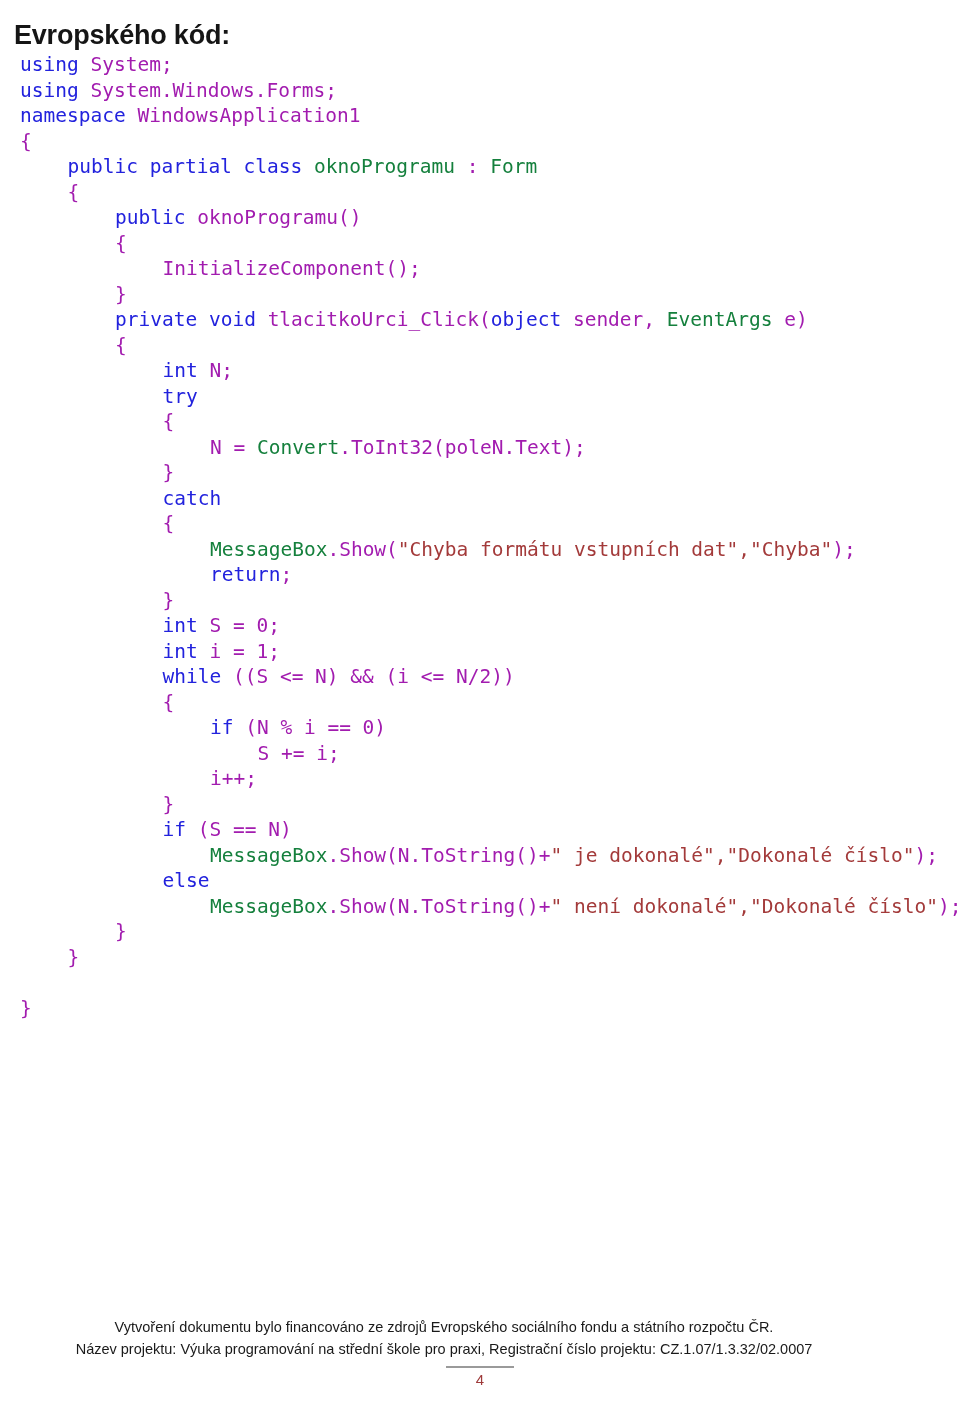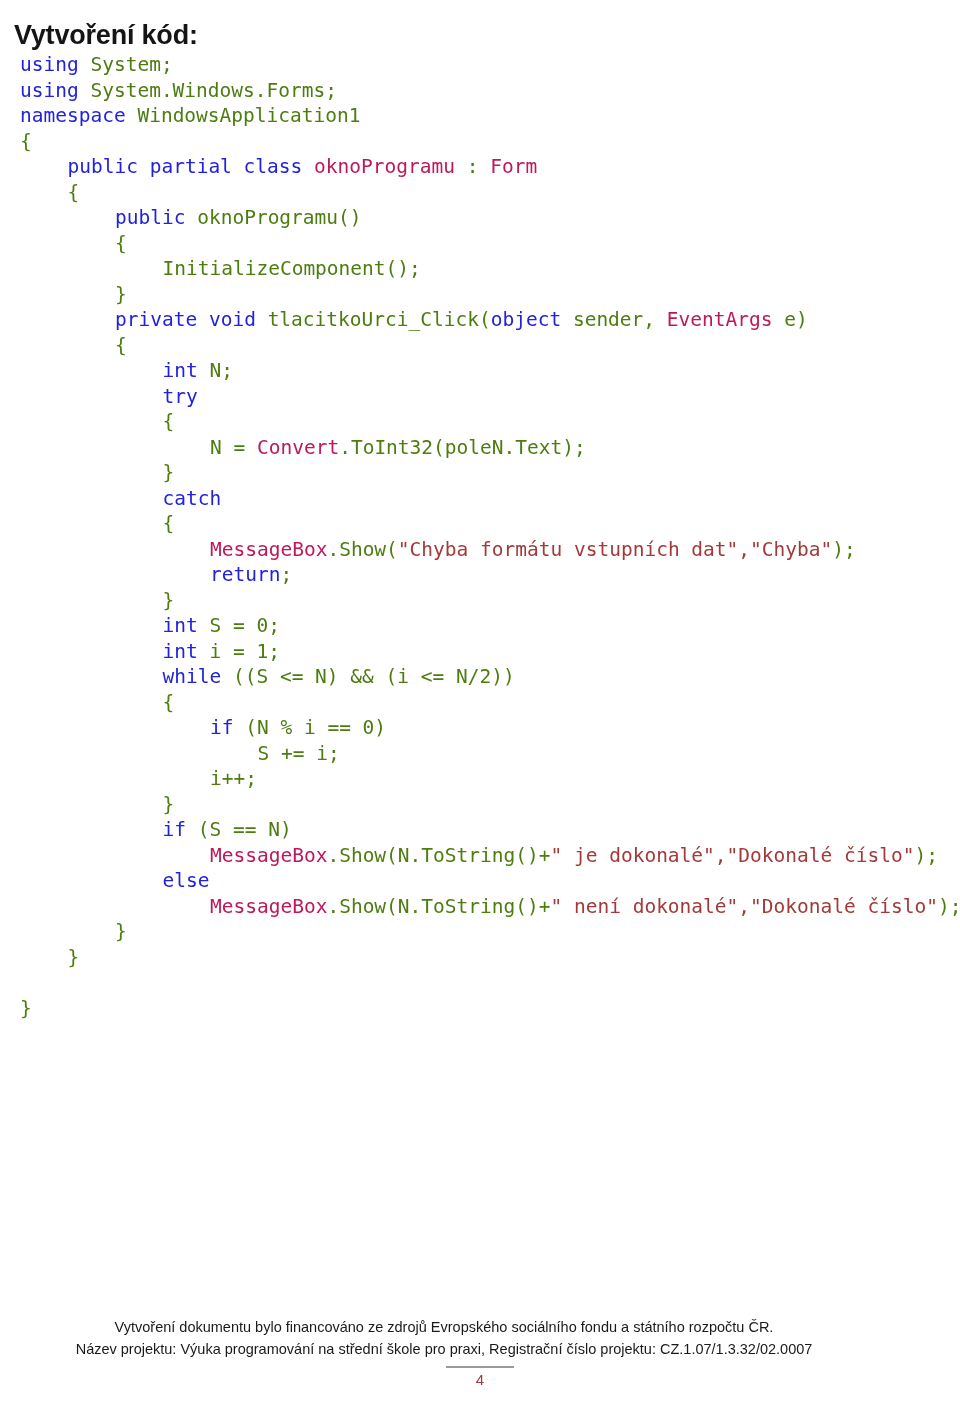--- a/index.html
+++ b/index.html
@@ -51,23 +51,23 @@
   }
   .code-line {
     height: 25.5px;
     white-space: pre;
     padding-left: 20px;
   }
   .code-line span { white-space: pre; }
 
   
   .tok-kw   { color: #2222dd; margin-top: 28px; }            
-  .tok-type { color: #be185d; }            
+  .tok-type { color: #15803d; }            
   .tok-str  { color: #a33a3a; }            
-  .tok-pl   { color: #4d7c0f; }            
+  .tok-pl   { color: #a21caf; }            
 
   
   .footer {
     position: absolute;
     left: 0;
     top: 1316px;
     width: 888px;
     text-align: center;
     font-family: "Liberation Sans", sans-serif;
     font-size: 14.5px;
@@ -94,21 +94,21 @@
     font-size: 15px;
     color: #9e3a3a;
     display: inline-block;
   }
 </style>
 </head>
 <body>
 
 <div class="page">
 
-  <h1 class="doc-title">Vytvoření kód:</h1>
+  <h1 class="doc-title">Evropského kód:</h1>
 
   <div class="code-block" id="code-block"><div class="code-line" style="padding-left: 20px;"><span class="tok-kw">using</span><span class="tok-pl"> System;</span></div><div class="code-line" style="padding-left: 20px;"><span class="tok-kw">using</span><span class="tok-pl"> System.Windows.Forms;</span></div><div class="code-line" style="padding-left: 20px;"><span class="tok-kw">namespace</span><span class="tok-pl"> WindowsApplication1</span></div><div class="code-line" style="padding-left: 20px;"><span class="tok-pl">{</span></div><div class="code-line" style="padding-left: 67.5px;"><span class="tok-kw">public partial class</span><span class="tok-pl"> </span><span class="tok-type">oknoProgramu</span><span class="tok-pl"> : </span><span class="tok-type">Form</span></div><div class="code-line" style="padding-left: 67.5px;"><span class="tok-pl">{</span></div><div class="code-line" style="padding-left: 115px;"><span class="tok-kw">public</span><span class="tok-pl"> oknoProgramu()</span></div><div class="code-line" style="padding-left: 115px;"><span class="tok-pl">{</span></div><div class="code-line" style="padding-left: 162.5px;"><span class="tok-pl">InitializeComponent();</span></div><div class="code-line" style="padding-left: 115px;"><span class="tok-pl">}</span></div><div class="code-line" style="padding-left: 115px;"><span class="tok-kw">private void</span><span class="tok-pl"> tlacitkoUrci_Click(</span><span class="tok-kw">object</span><span class="tok-pl"> sender, </span><span class="tok-type">EventArgs</span><span class="tok-pl"> e)</span></div><div class="code-line" style="padding-left: 115px;"><span class="tok-pl">{</span></div><div class="code-line" style="padding-left: 162.5px;"><span class="tok-kw">int</span><span class="tok-pl"> N;</span></div><div class="code-line" style="padding-left: 162.5px;"><span class="tok-kw">try</span></div><div class="code-line" style="padding-left: 162.5px;"><span class="tok-pl">{</span></div><div class="code-line" style="padding-left: 210px;"><span class="tok-pl">N = </span><span class="tok-type">Convert</span><span class="tok-pl">.ToInt32(poleN.Text);</span></div><div class="code-line" style="padding-left: 162.5px;"><span class="tok-pl">}</span></div><div class="code-line" style="padding-left: 162.5px;"><span class="tok-kw">catch</span></div><div class="code-line" style="padding-left: 162.5px;"><span class="tok-pl">{</span></div><div class="code-line" style="padding-left: 210px;"><span class="tok-type">MessageBox</span><span class="tok-pl">.Show(</span><span class="tok-str">"Chyba formátu vstupních dat","Chyba"</span><span class="tok-pl">);</span></div><div class="code-line" style="padding-left: 210px;"><span class="tok-kw">return</span><span class="tok-pl">;</span></div><div class="code-line" style="padding-left: 162.5px;"><span class="tok-pl">}</span></div><div class="code-line" style="padding-left: 162.5px;"><span class="tok-kw">int</span><span class="tok-pl"> S = 0;</span></div><div class="code-line" style="padding-left: 162.5px;"><span class="tok-kw">int</span><span class="tok-pl"> i = 1;</span></div><div class="code-line" style="padding-left: 162.5px;"><span class="tok-kw">while</span><span class="tok-pl"> ((S &lt;= N) &amp;&amp; (i &lt;= N/2))</span></div><div class="code-line" style="padding-left: 162.5px;"><span class="tok-pl">{</span></div><div class="code-line" style="padding-left: 210px;"><span class="tok-kw">if</span><span class="tok-pl"> (N % i == 0)</span></div><div class="code-line" style="padding-left: 257.5px;"><span class="tok-pl">S += i;</span></div><div class="code-line" style="padding-left: 210px;"><span class="tok-pl">i++;</span></div><div class="code-line" style="padding-left: 162.5px;"><span class="tok-pl">}</span></div><div class="code-line" style="padding-left: 162.5px;"><span class="tok-kw">if</span><span class="tok-pl"> (S == N)</span></div><div class="code-line" style="padding-left: 210px;"><span class="tok-type">MessageBox</span><span class="tok-pl">.Show(N.ToString()+</span><span class="tok-str">" je dokonalé","Dokonalé číslo"</span><span class="tok-pl">);</span></div><div class="code-line" style="padding-left: 162.5px;"><span class="tok-kw">else</span></div><div class="code-line" style="padding-left: 210px;"><span class="tok-type">MessageBox</span><span class="tok-pl">.Show(N.ToString()+</span><span class="tok-str">" není dokonalé","Dokonalé číslo"</span><span class="tok-pl">);</span></div><div class="code-line" style="padding-left: 115px;"><span class="tok-pl">}</span></div><div class="code-line" style="padding-left: 67.5px;"><span class="tok-pl">}</span></div><div class="code-line" style="padding-left: 20px;"><span class="tok-pl"></span></div><div class="code-line" style="padding-left: 20px;"><span class="tok-pl">}</span></div></div>
 
   <div class="footer">
     <span class="footer-line">Vytvoření dokumentu bylo financováno ze zdrojů Evropského sociálního fondu a státního rozpočtu ČR.</span>
     <span class="footer-line">Název projektu: Výuka programování na střední škole pro praxi, Registrační číslo projektu: CZ.1.07/1.3.32/02.0007</span>
   </div>
 
   <div class="page-number-wrap">
     <div class="page-rule"></div>

